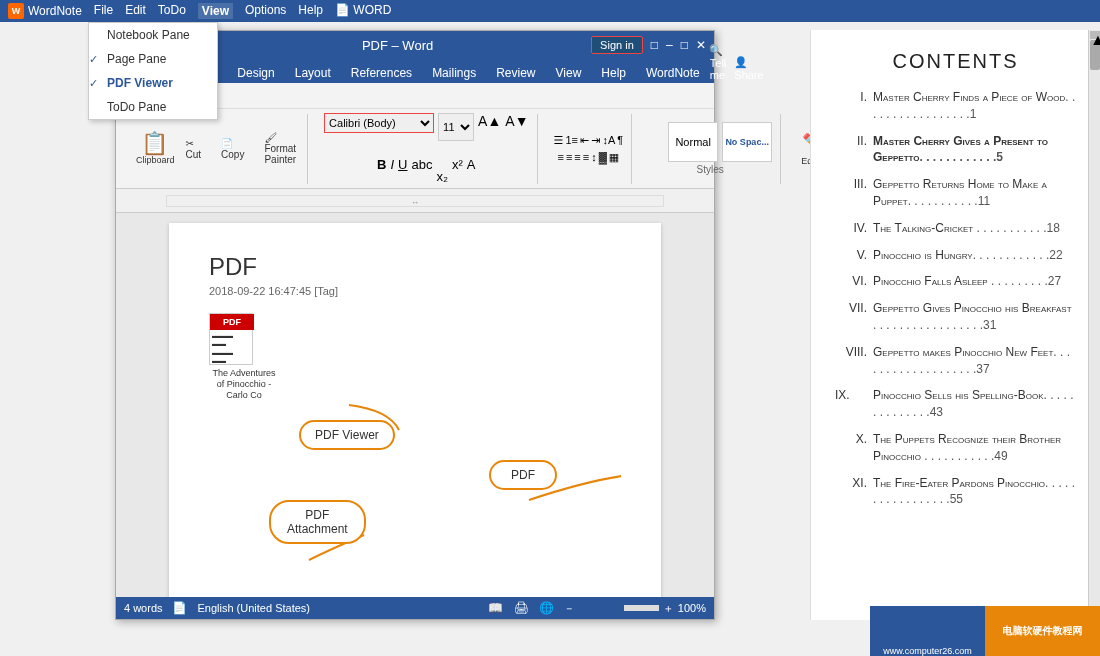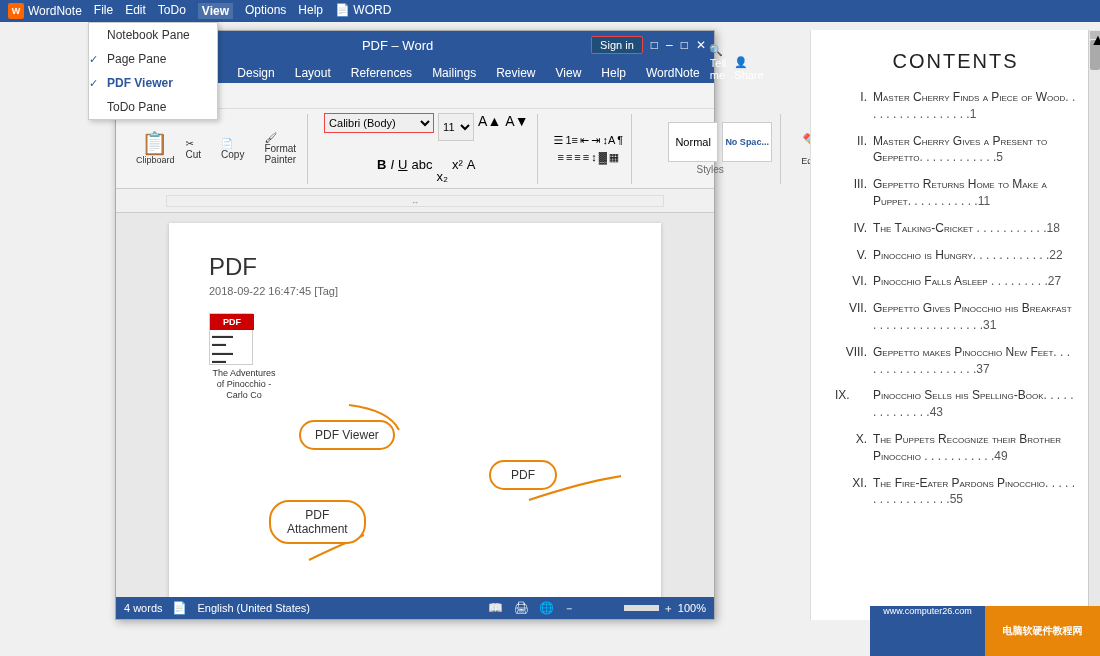--- a/index.html
+++ b/index.html
@@ -465,21 +465,21 @@
 
 <div id="pdf-contents-pane">
   <div class="contents-title">CONTENTS</div>
 
   <div style="display:flex;margin-bottom:10px;font-size:12px;line-height:1.4;color:#333;">
     <span style="min-width:32px;text-align:right;margin-right:6px;font-variant:small-caps;">I.</span>
     <span style="flex:1;font-variant:small-caps;">Master Cherry Finds a Piece of Wood<span style="color:#555;">. . . . . . . . . . . . . . . . .1</span></span>
   </div>
   <div style="display:flex;margin-bottom:10px;font-size:12px;line-height:1.4;color:#333;">
     <span style="min-width:32px;text-align:right;margin-right:6px;">II.</span>
-    <span style="flex:1;font-variant:small-caps;">Master Cherry Gives a Present to Geppetto<span style="color:#555;">. . . . . . . . . . . .5</span></span>
+    <span style="flex:1;font-variant:small-caps;font-weight:bold;">Master Cherry Gives a Present to Geppetto<span style="color:#555;">. . . . . . . . . . . .5</span></span>
   </div>
   <div style="display:flex;margin-bottom:10px;font-size:12px;line-height:1.4;color:#333;">
     <span style="min-width:32px;text-align:right;margin-right:6px;">III.</span>
     <span style="flex:1;font-variant:small-caps;">Geppetto Returns Home to Make a Puppet<span style="color:#555;">. . . . . . . . . . .11</span></span>
   </div>
   <div style="display:flex;margin-bottom:10px;font-size:12px;line-height:1.4;color:#333;">
     <span style="min-width:32px;text-align:right;margin-right:6px;">IV.</span>
     <span style="flex:1;font-variant:small-caps;">The Talking-Cricket<span style="color:#555;"> . . . . . . . . . . .18</span></span>
   </div>
   <div style="display:flex;margin-bottom:10px;font-size:12px;line-height:1.4;color:#333;">
@@ -516,17 +516,17 @@
   <div style="width:10px;height:8px;background:#bbb;margin:1px;">▲</div>
   <div style="width:10px;height:30px;background:#aaa;margin:1px;border-radius:2px;"></div>
   <div style="position:absolute;bottom:0;width:10px;height:8px;background:#bbb;margin:1px;">▼</div>
 </div>
 
 <div id="watermark" style="position:absolute;bottom:0;right:0;width:230px;height:50px;display:flex;flex-direction:column;align-items:flex-end;justify-content:flex-end;">
   <div style="width:230px;height:50px;position:relative;overflow:hidden;">
     <div style="position:absolute;right:0;bottom:0;width:115px;height:50px;background:#e8860a;display:flex;flex-direction:column;align-items:center;justify-content:center;">
       <span style="color:white;font-size:10px;font-weight:bold;">电脑软硬件教程网</span>
     </div>
-    <div style="position:absolute;right:115px;bottom:0;width:115px;height:50px;background:#2b579a;display:flex;flex-direction:column;align-items:center;justify-content:flex-start;">
+    <div style="position:absolute;right:115px;bottom:0;width:115px;height:50px;background:#2b579a;display:flex;flex-direction:column;align-items:center;justify-content:flex-end;">
       <span style="color:white;font-size:9px;">www.computer26.com</span>
     </div>
   </div>
 </div>
 
 </body></html>

